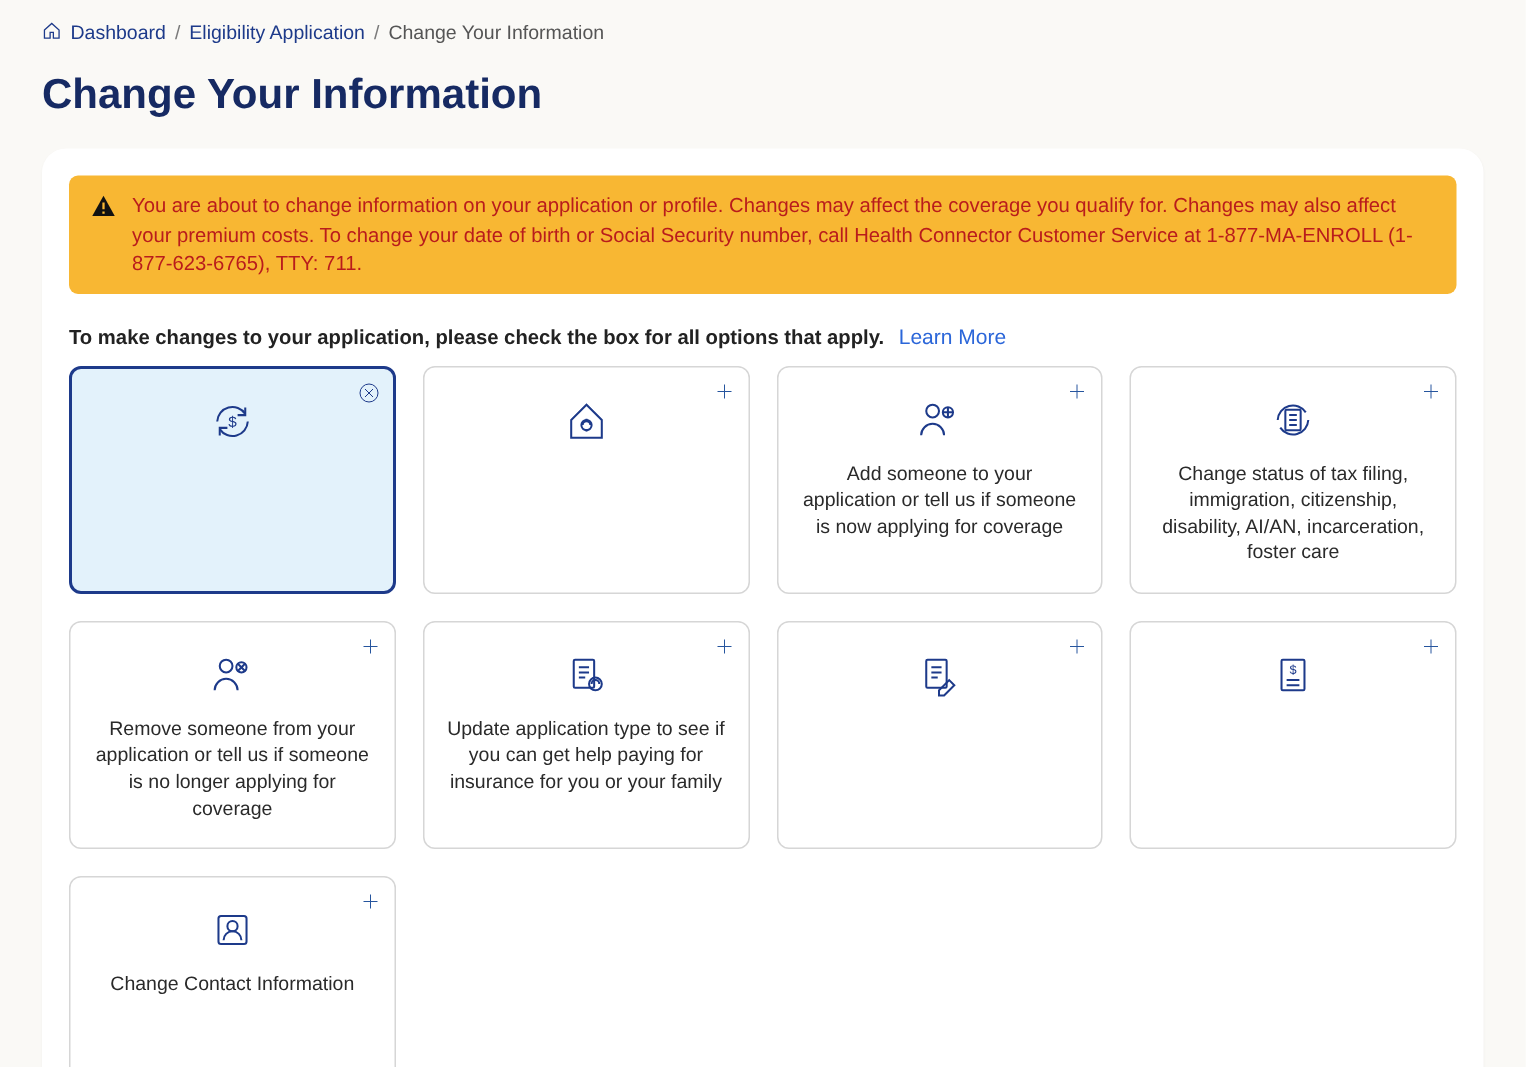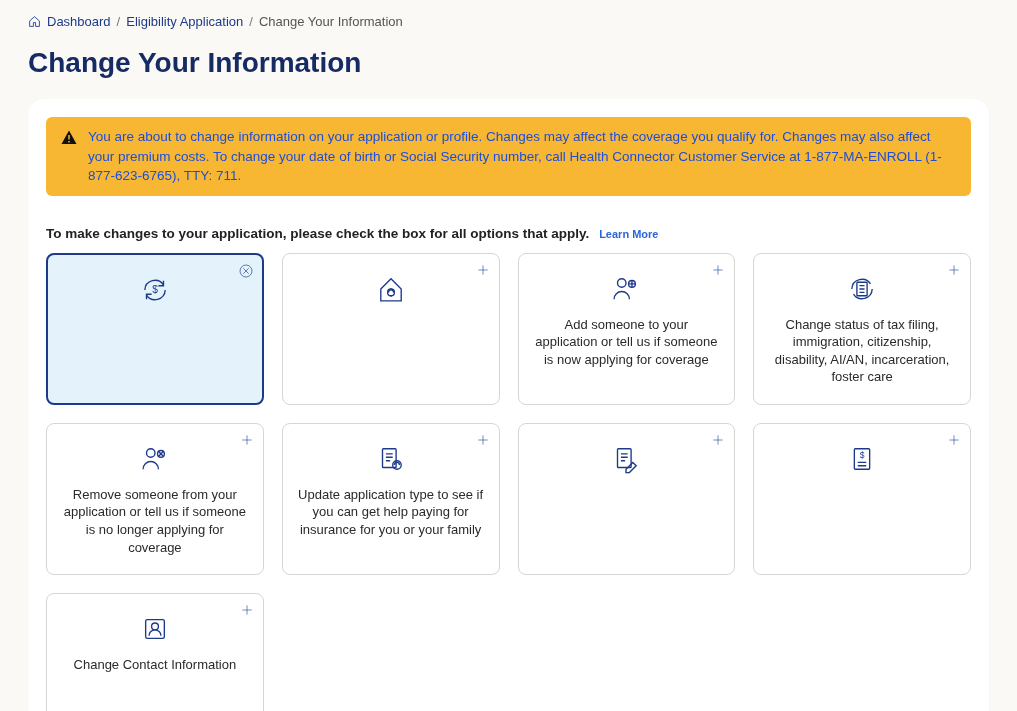--- a/index.html
+++ b/index.html
@@ -1,27 +1,27 @@
 <!DOCTYPE html>
 <html><head>
 <meta charset="utf-8">
 <style>
   html,body { margin:0; padding:0; font-family:"Segoe UI",Arial,sans-serif; background:#faf9f6; color:#1d2a44; }
   .page { width:1017px; margin:0 auto; padding:14px 28px 40px 28px; box-sizing:border-box;}
-  .breadcrumb { font-size:13px; color:#1d3a8a; display:flex; align-items:center; gap:6px; }
+  .breadcrumb { font-size:13px; color:#1d3a8a; display:flex; align-items:flex-start; gap:6px; }
   .breadcrumb a { color:#1d3a8a; text-decoration:none; }
   .breadcrumb .sep { color:#7a7a7a; }
   .breadcrumb .current { color:#555; }
   .home-icon { width:13px; height:13px; stroke:#1d3a8a; fill:none; margin-right:0; }
   h1.page-title { font-size:28px; font-weight:700; color:#162a63; margin:18px 0 20px 0; }
   .content-box { background:#fff; border-radius:16px 16px 0 0; padding:18px 18px 30px 18px; box-shadow:0 1px 2px rgba(0,0,0,0.04); margin-bottom:20px;}
-  .alert { background:#f8b733; border-radius:6px; padding:10px 14px; font-size:13.5px; color:#1d4ed8; display:flex; gap:10px; line-height:1.45; margin-bottom:30px;}
+  .alert { background:#f8b733; border-radius:6px; padding:10px 14px; font-size:13.5px; color:#b91c1c; display:flex; gap:10px; line-height:1.45; margin-bottom:20px;}
   .alert svg { flex:0 0 18px; height:18px; margin-top:2px; fill:#111;}
   .intro { font-size:13.5px; font-weight:700; color:#222; margin:10px 0 12px 0;}
-  .intro .learn-more { font-weight:700; color:#2b66d9; margin-left:6px; text-decoration:none; font-size:11px;}
+  .intro .learn-more { font-weight:400; color:#2b66d9; margin-left:6px; text-decoration:none; font-size:14px;}
   .cards { display:grid; grid-template-columns:repeat(4,1fr); gap:18px; }
   .card { position:relative; border:1px solid #d6d6d6; border-radius:8px; padding:16px 14px 18px 14px; text-align:center; cursor:pointer; background:#fff; min-height:104px; display:flex; flex-direction:column; align-items:center; }
   .card.selected { background:#e3f2fb; border:2px solid #1d3a8a; }
   .card .corner { position:absolute; top:8px; right:8px; width:16px; height:16px; }
   .card .corner svg { width:16px; height:16px; stroke:#26559e; fill:none;}
   .card.selected .corner svg { stroke:#1d3a8a; }
   .card .icon { width:34px; height:34px; margin:2px auto 10px auto; display:flex; align-items:center; justify-content:center; }
   .card .icon svg { width:34px; height:34px; stroke:#1d3a8a; fill:none; stroke-width:1.6;}
   .card .label { font-size:13px; color:#2a2a2a; line-height:1.35; }
 </style>

